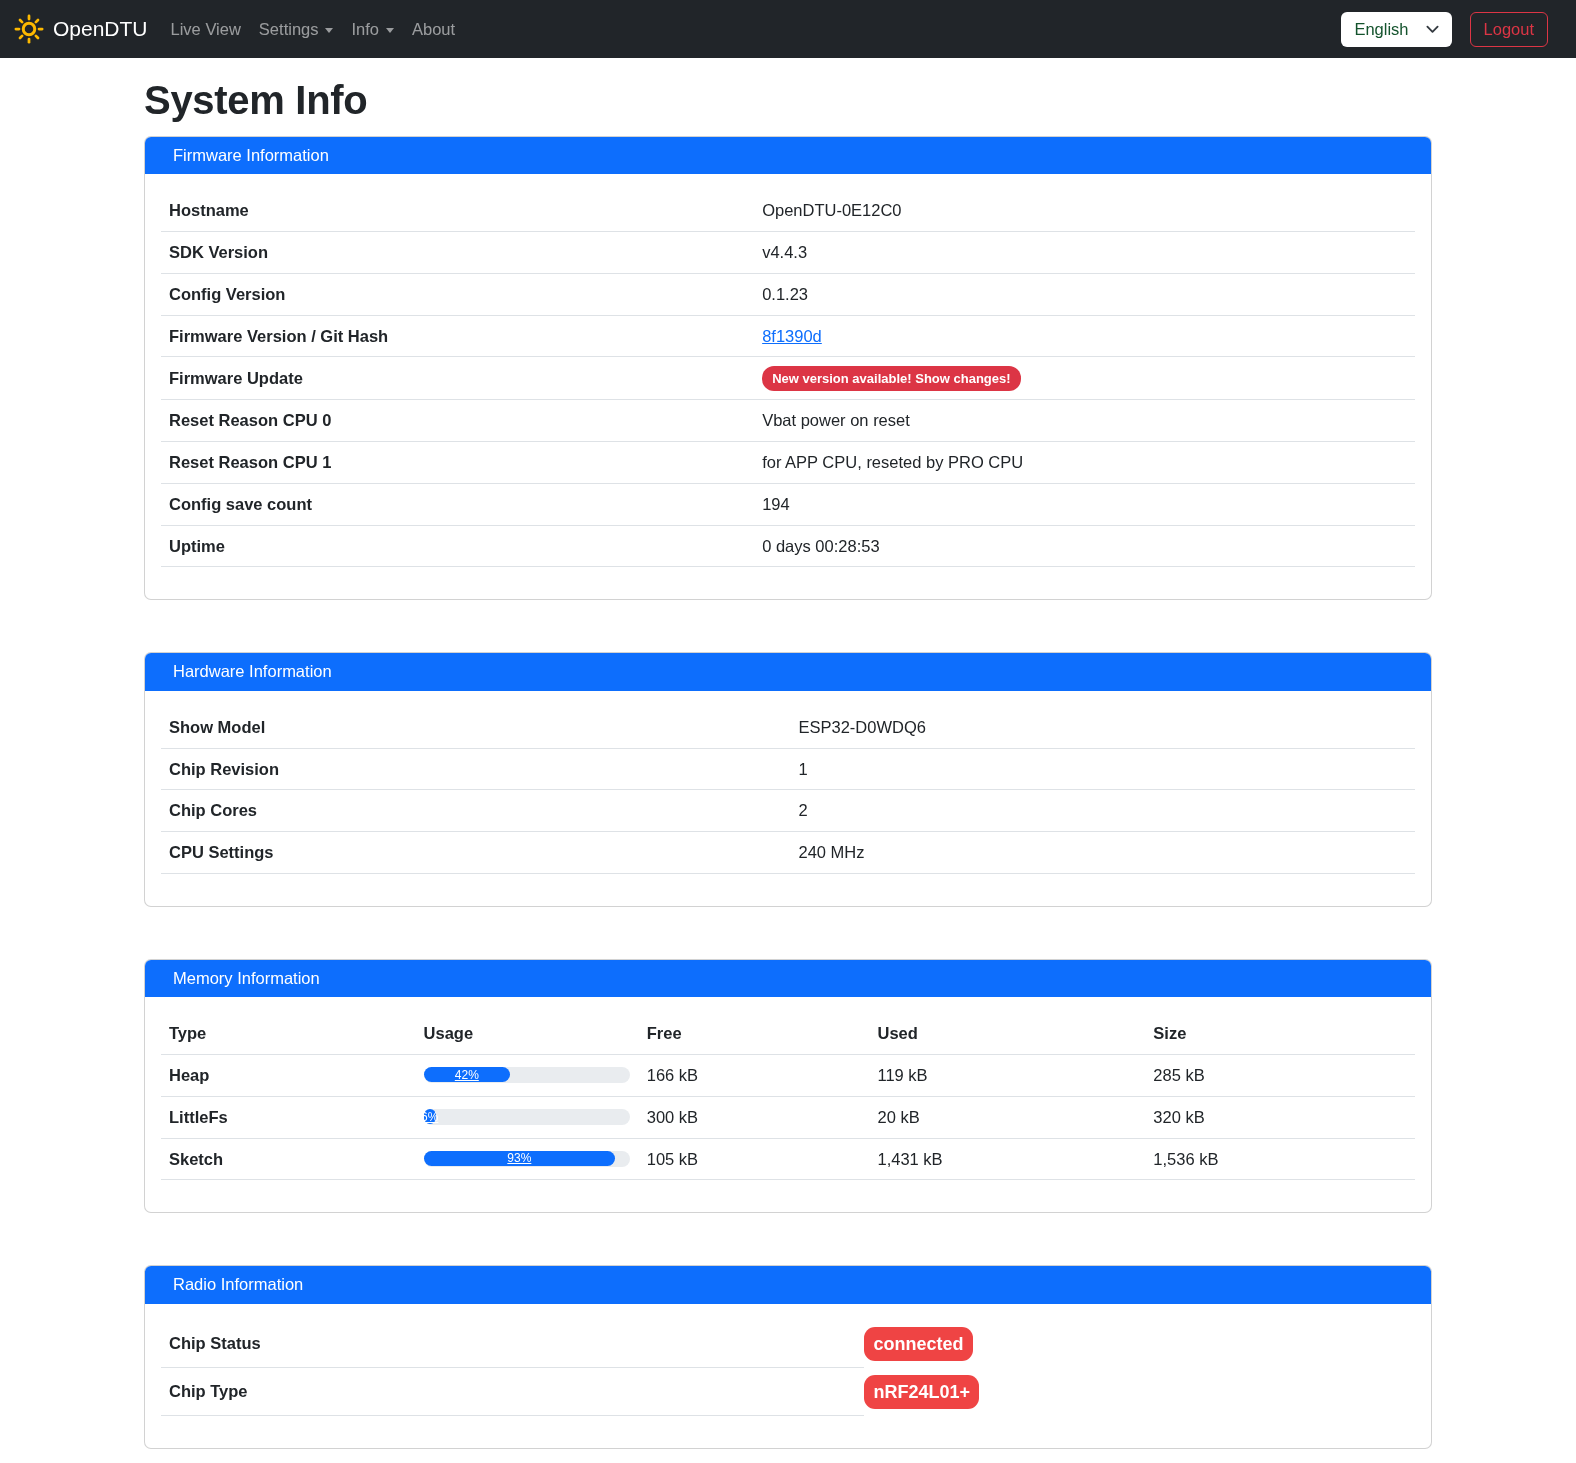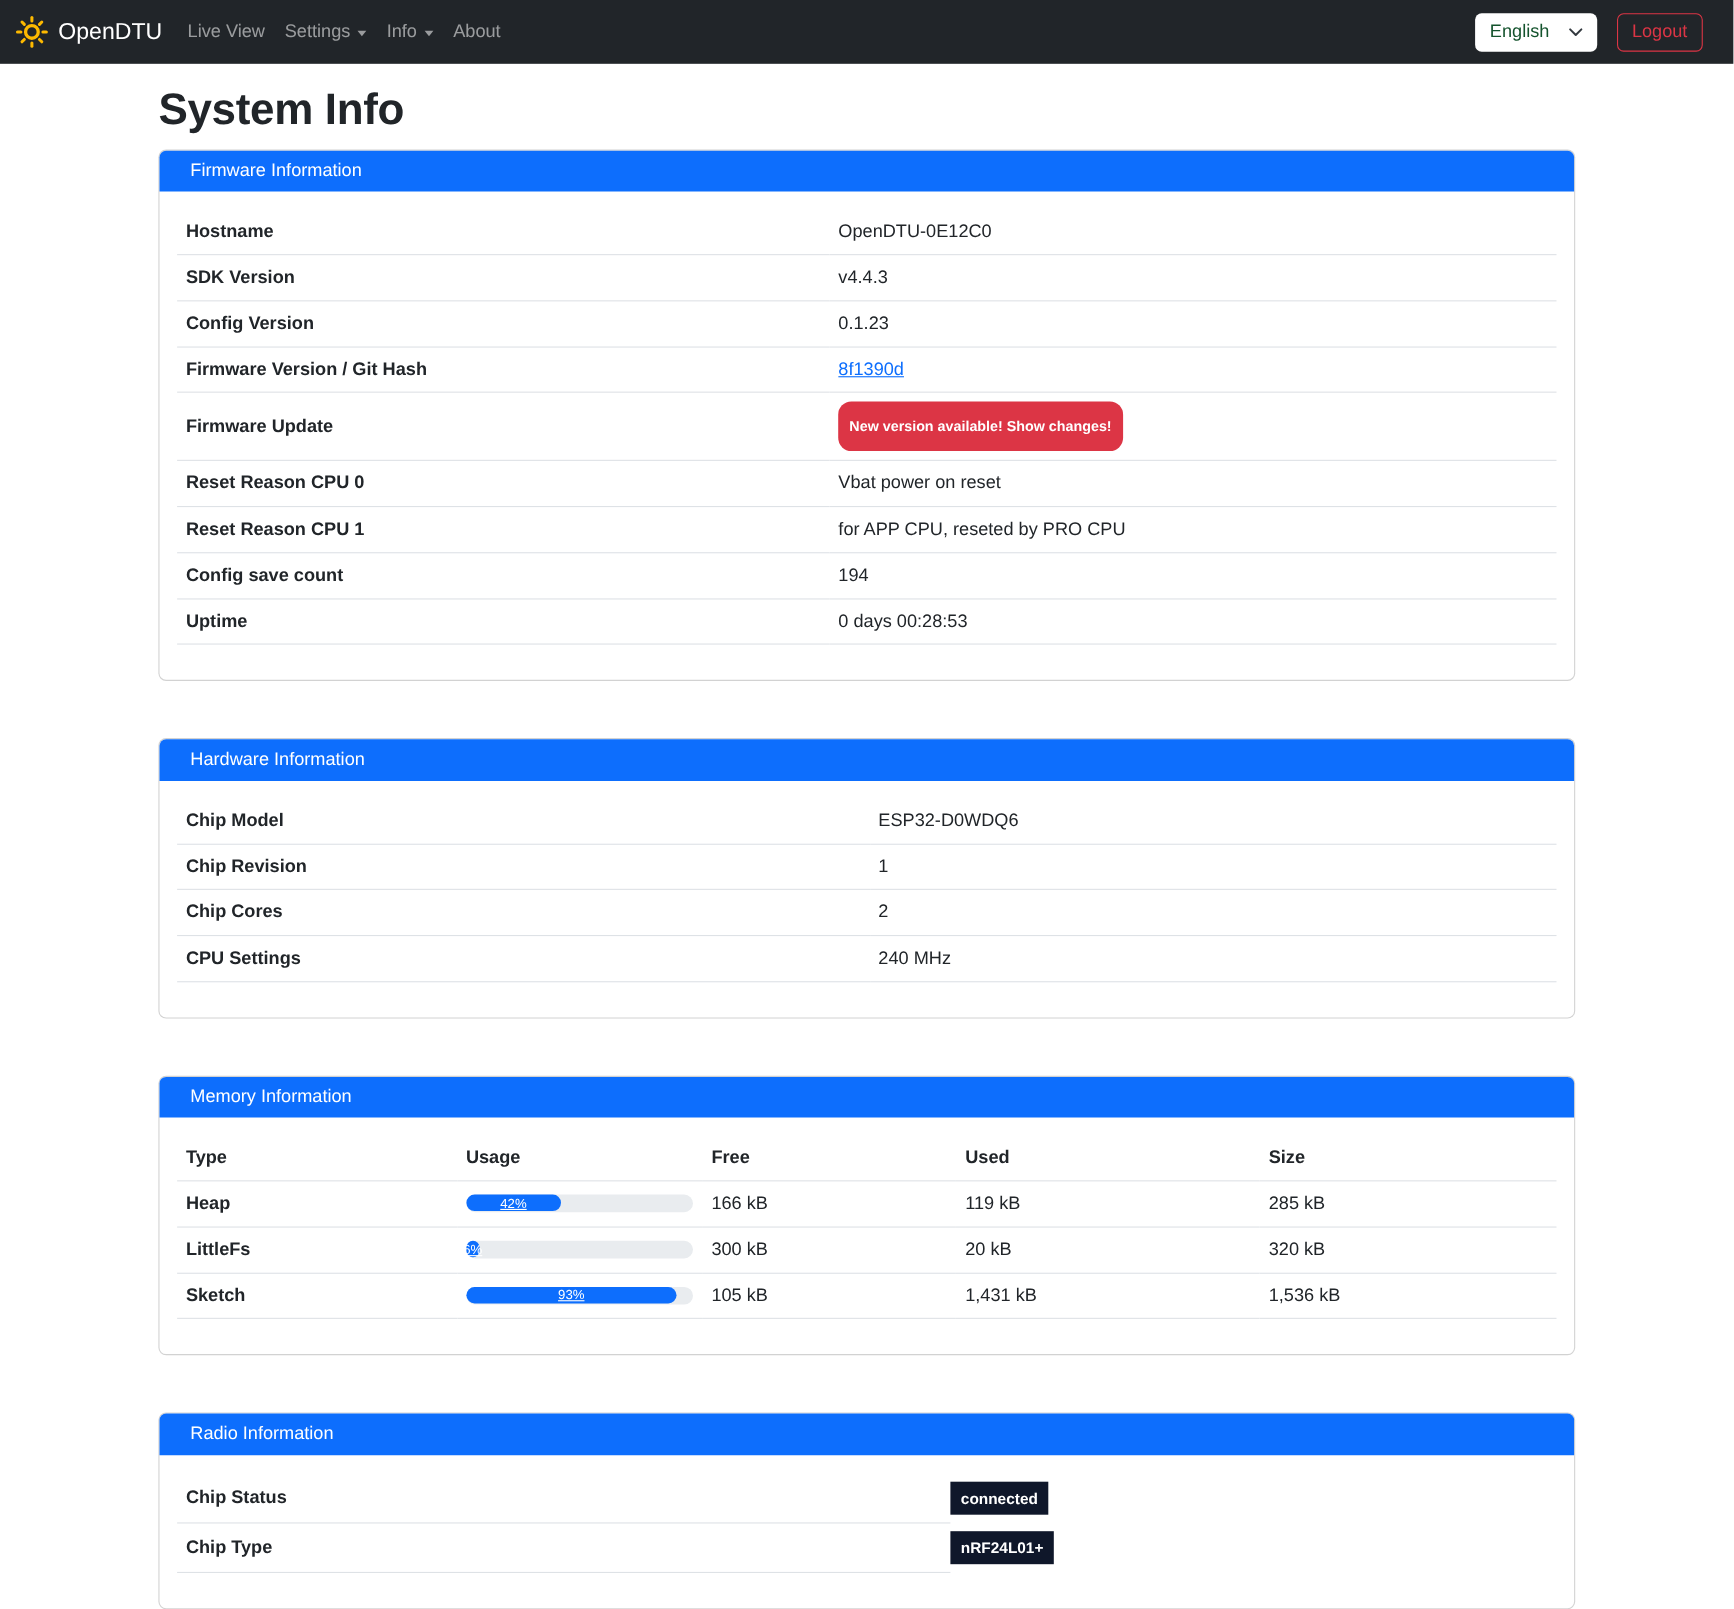--- a/index.html
+++ b/index.html
@@ -133,34 +133,34 @@
   .mem-table .col-used  { width: 22.0%; }
   .mem-table .col-size  { width: 21.5%; }
 
   .link { color: #0d6efd; text-decoration: underline; cursor: pointer; }
 
   .badge-danger {
     background: #dc3545;
     color: #fff;
     font-size: 13px;
     font-weight: 700;
-    padding: 16px 10px;
+    padding: 6px 10px;
     border-radius: 12px;
     display: inline-block;
     line-height: 1;
     cursor: pointer;
     white-space: nowrap;
   }
   .badge-success {
-    background: #0f172a;
+    background: #ef4444;
     color: #fff;
-    font-size: 14px;
+    font-size: 18px;
     font-weight: 700;
     padding: 8px 9px;
-    border-radius: 0;
+    border-radius: 11px;
     display: inline-block;
     line-height: 1;
     white-space: nowrap;
   }
 
   
   .progress {
     background: #e9ecef;
     border-radius: 8px;
     height: 16px;
@@ -303,21 +303,21 @@
       </table>
     </div>
   </div>
 
   <div class="card">
     <div class="card-header">Hardware Information</div>
     <div class="card-body">
       <table class="info-table hw-table">
         <tbody>
           <tr>
-            <th class="row-label">Chip Model</th>
+            <th class="row-label">Show Model</th>
             <td>ESP32-D0WDQ6</td>
           </tr>
           <tr>
             <th class="row-label">Chip Revision</th>
             <td>1</td>
           </tr>
           <tr>
             <th class="row-label">Chip Cores</th>
             <td>2</td>
           </tr>

